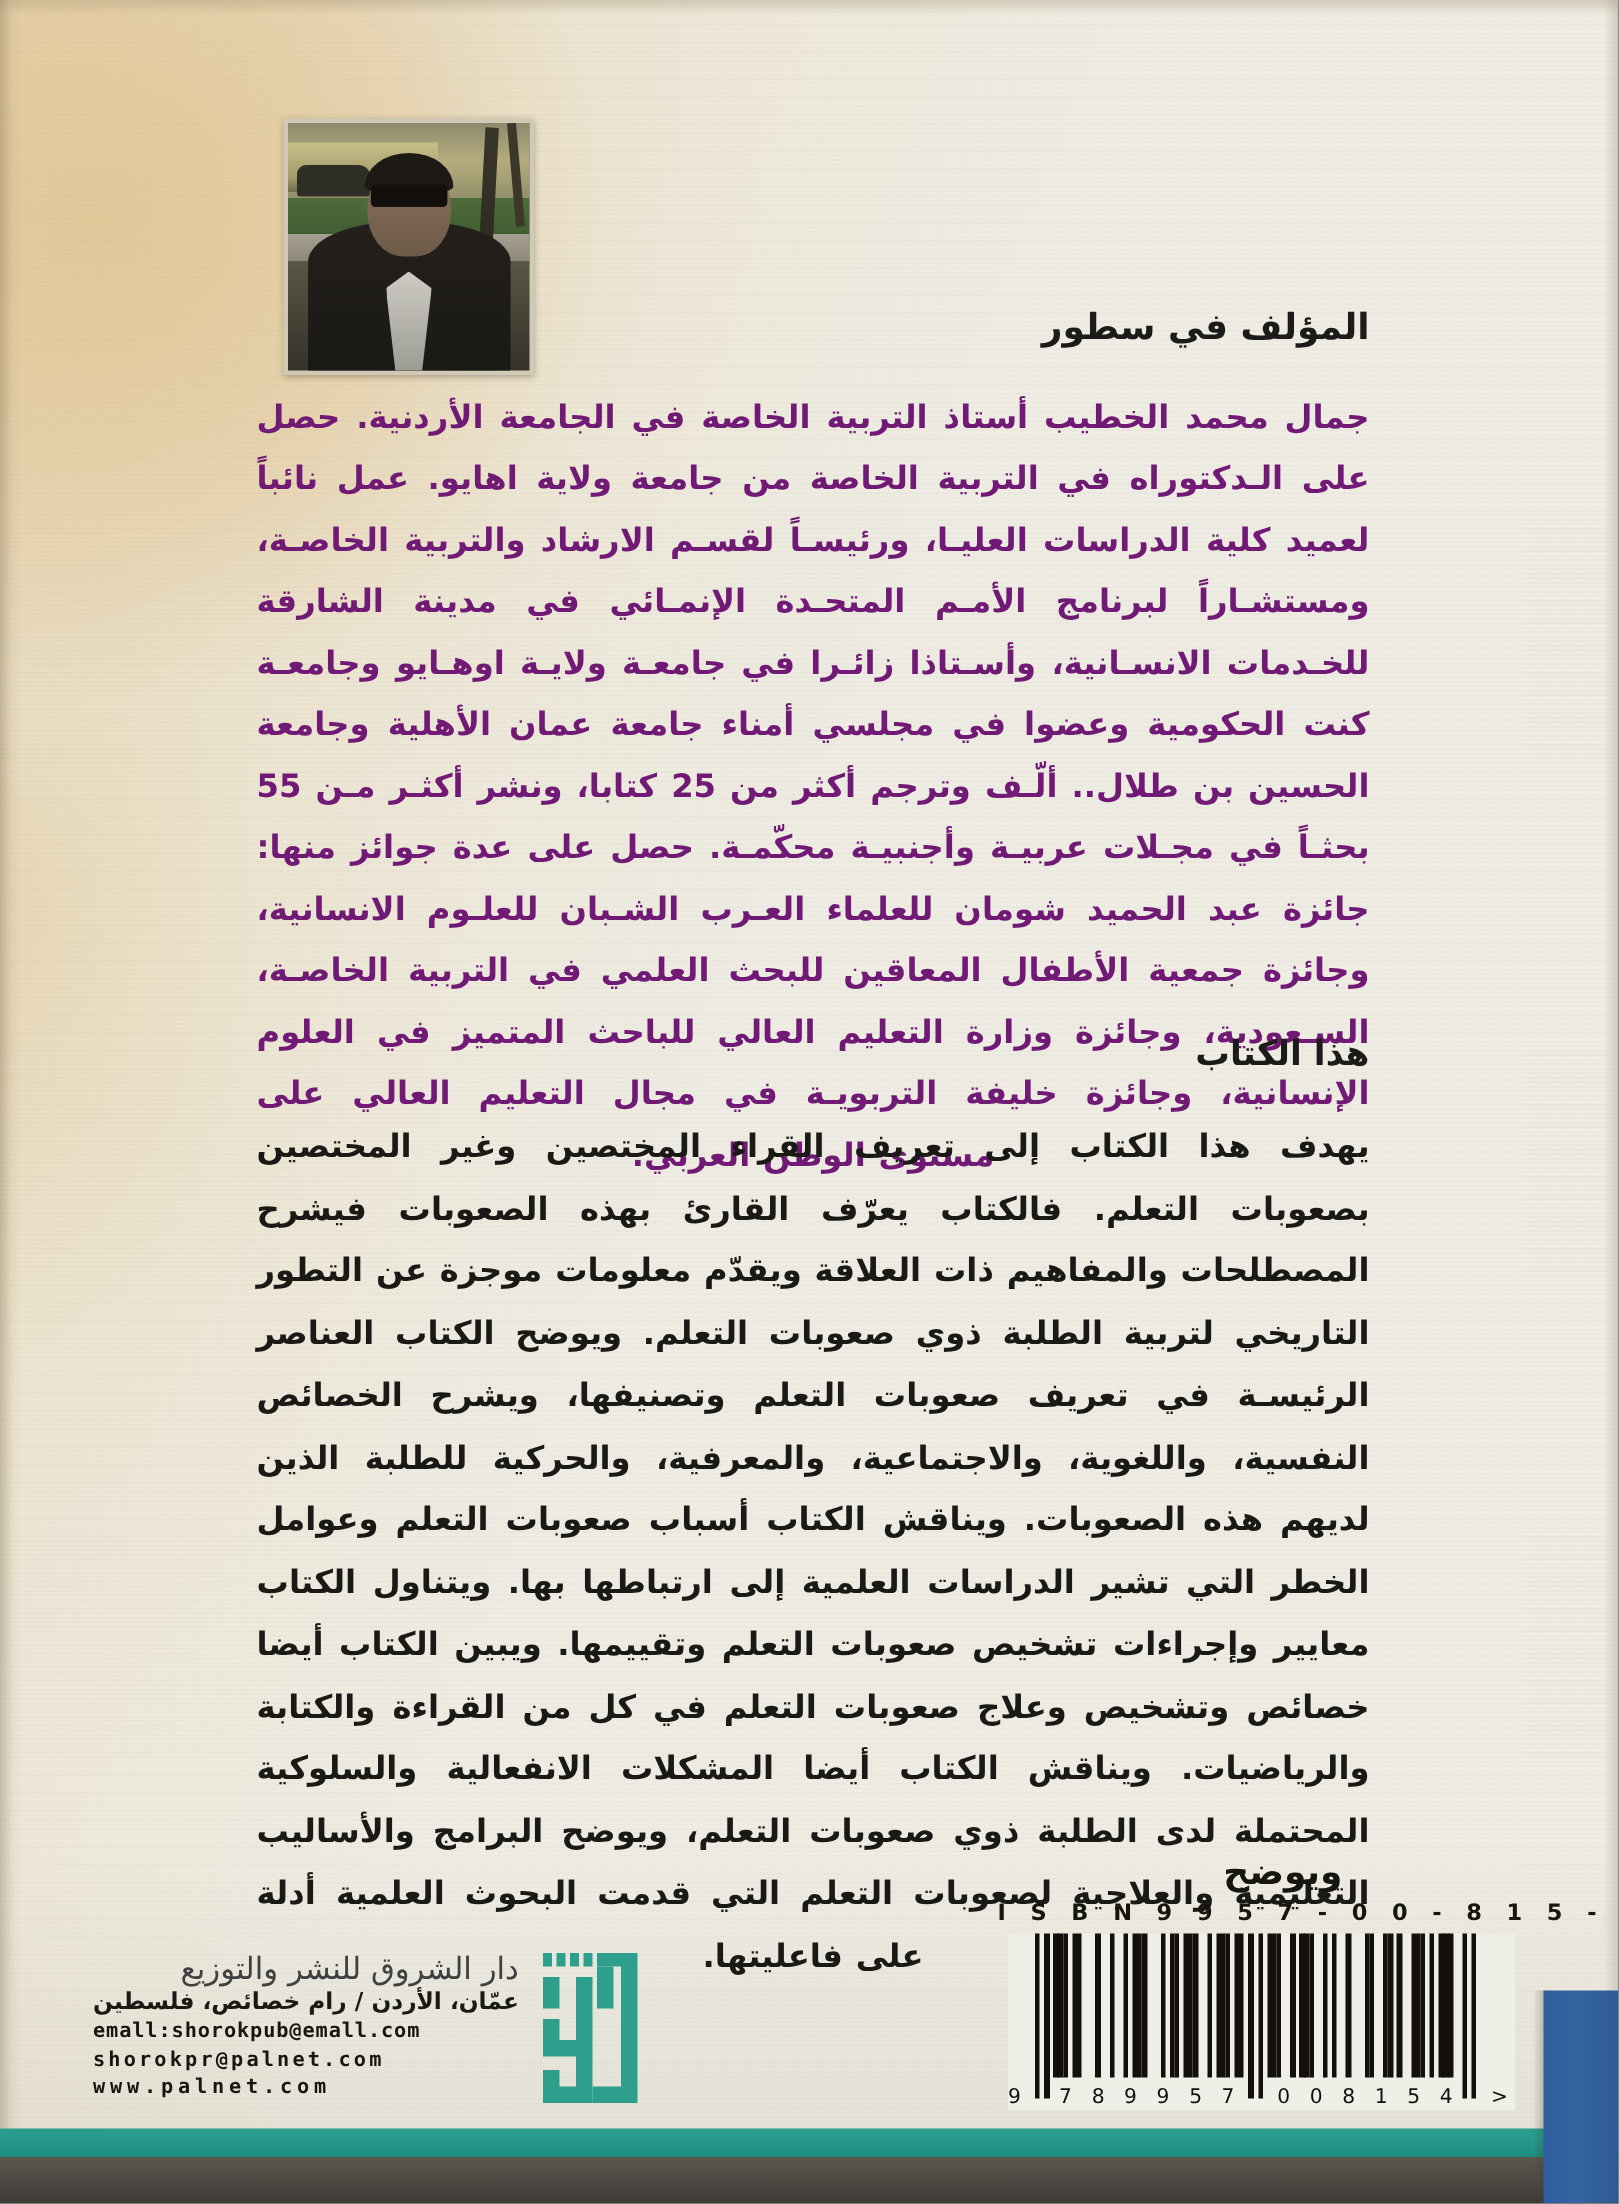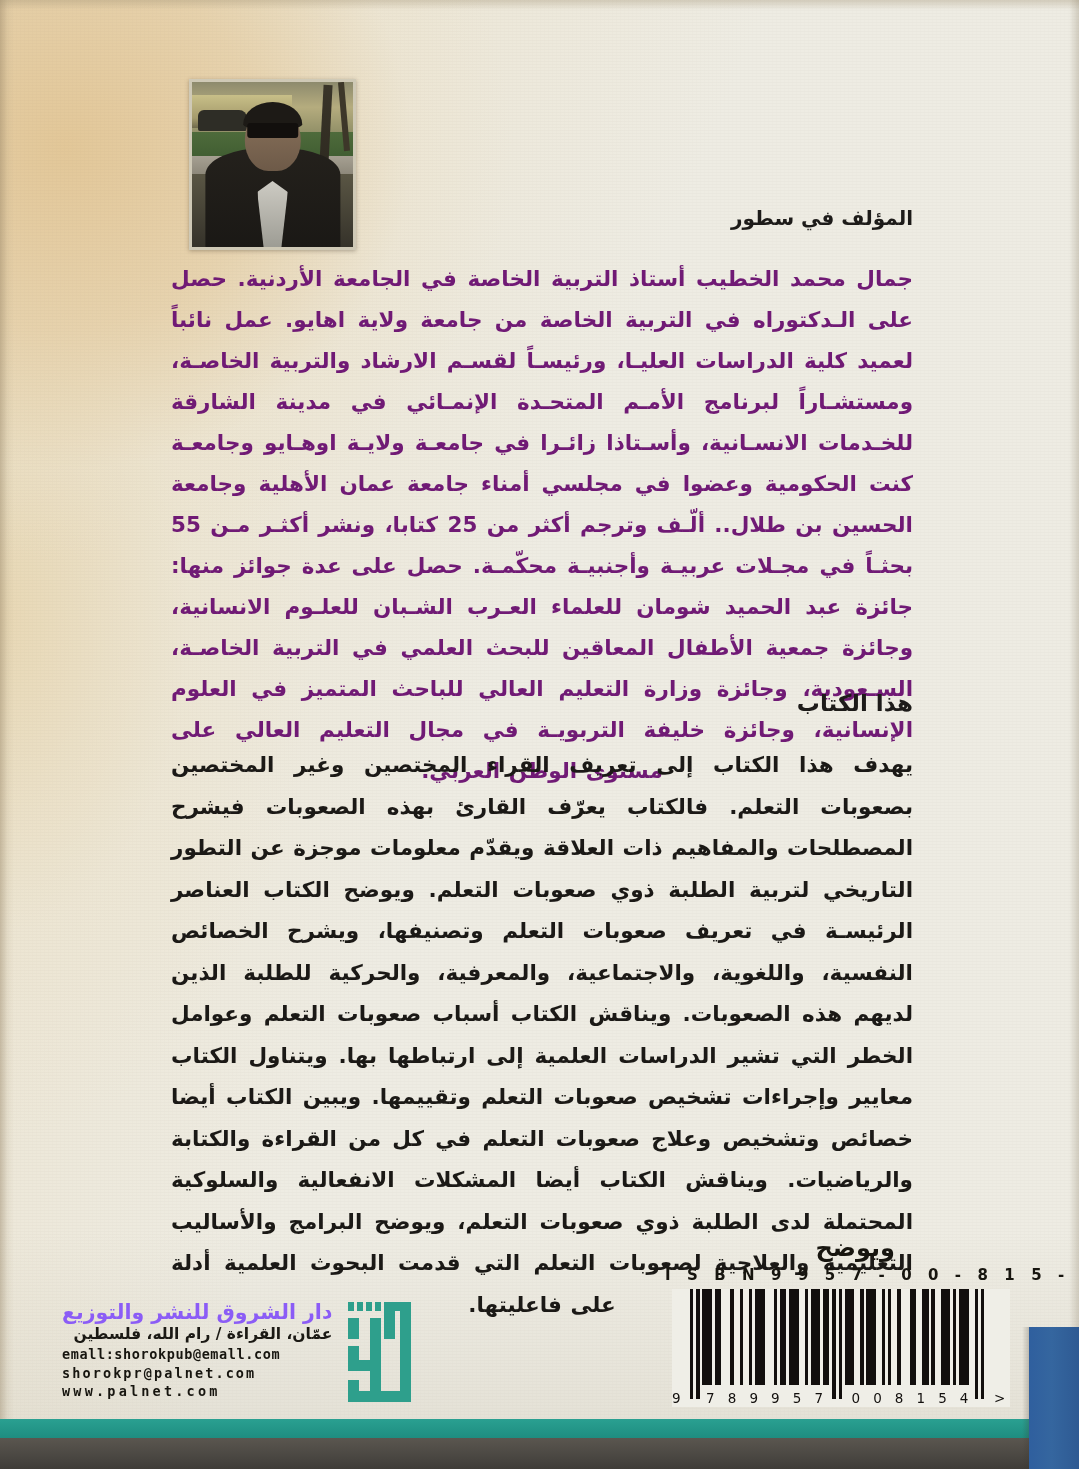--- a/index.html
+++ b/index.html
@@ -156,21 +156,21 @@
     font-family: "DejaVu Sans", "Liberation Sans", sans-serif;
     font-weight: bold;
     color: #1d1b19;
     text-align: right;
     letter-spacing: .5px;
   }
   #heading-author {
     position: absolute;
     right: 0;
     top: 198px;
-    font-size: 20px;
+    font-size: 24px;
     line-height: 40px;
   }
   #bio-text {
     position: absolute;
     right: 0;
     top: 258px;
     width: 742px;
     font-size: 21.5px;
     line-height: 41px;
     color: #701a75;
@@ -227,22 +227,22 @@
     flex: 0 0 auto;
     position: relative;
   }
   .pub-lines {
     text-align: right;
     direction: rtl;
     padding-top: 4px;
   }
   .pub-name {
     font-size: 20.5px;
-    font-weight: bold;
-    color: #8b5cf6;
+    font-weight: normal;
+    color: #404040;
     line-height: 24px;
     white-space: nowrap;
     letter-spacing: -0.2px;
   }
   .pub-city {
     font-size: 15.5px;
     font-weight: bold;
     color: #1b1914;
     line-height: 21px;
     white-space: nowrap;
@@ -407,21 +407,21 @@
           <rect x="6" y="50" width="11" height="14"></rect>
           <rect x="6" y="64" width="22" height="11"></rect>
           <rect x="6" y="84" width="11" height="22"></rect>
           <rect x="6" y="95" width="24" height="11"></rect>
           <rect x="39" y="95" width="20" height="11"></rect>
         </g>
       </svg>
     </div>
     <div class="pub-lines">
       <div class="pub-name">دار الشروق للنشر والتوزيع</div>
-      <div class="pub-city">عمّان، القراءة / رام الله، فلسطين</div>
+      <div class="pub-city">عمّان، الأردن / رام خصائص، فلسطين</div>
       <div class="pub-contact">emall:shorokpub@emall.com</div>
       <div class="pub-contact wide">shorokpr@palnet.com</div>
       <div class="pub-contact widest">www.palnet.com</div>
     </div>
   </div>
 
   <div class="isbn-block">
     <div class="isbn-text">I S B N   9 9 5 7 - 0 0 - 8 1 5 - 3</div>
     <div class="barcode-wrap">
       <div class="bars" id="bars">

